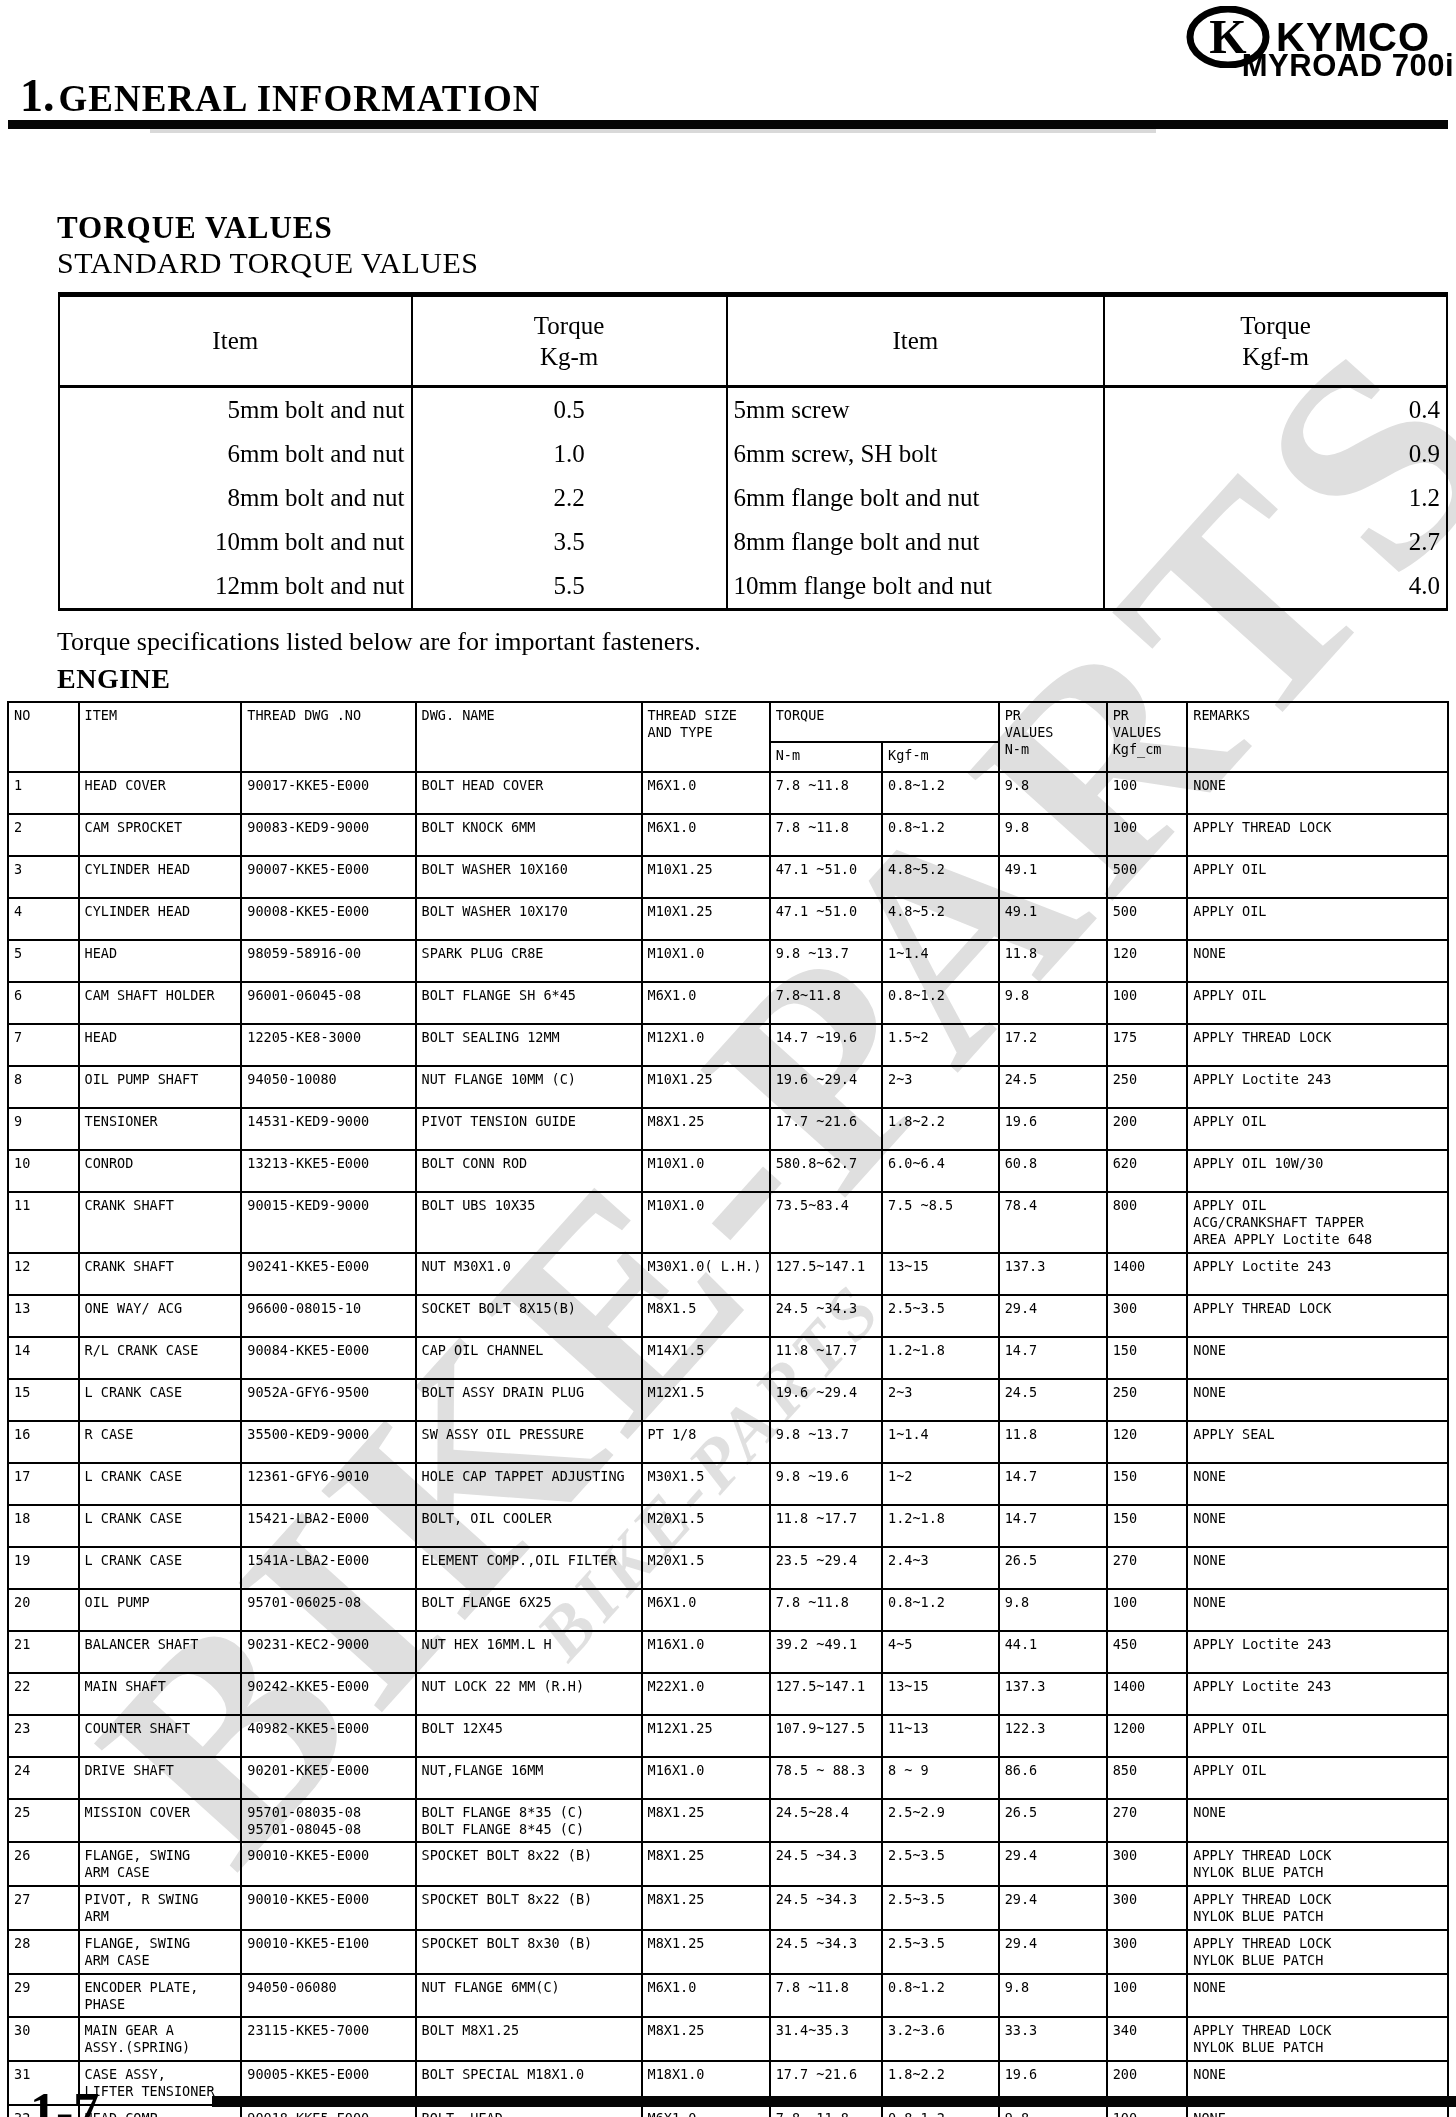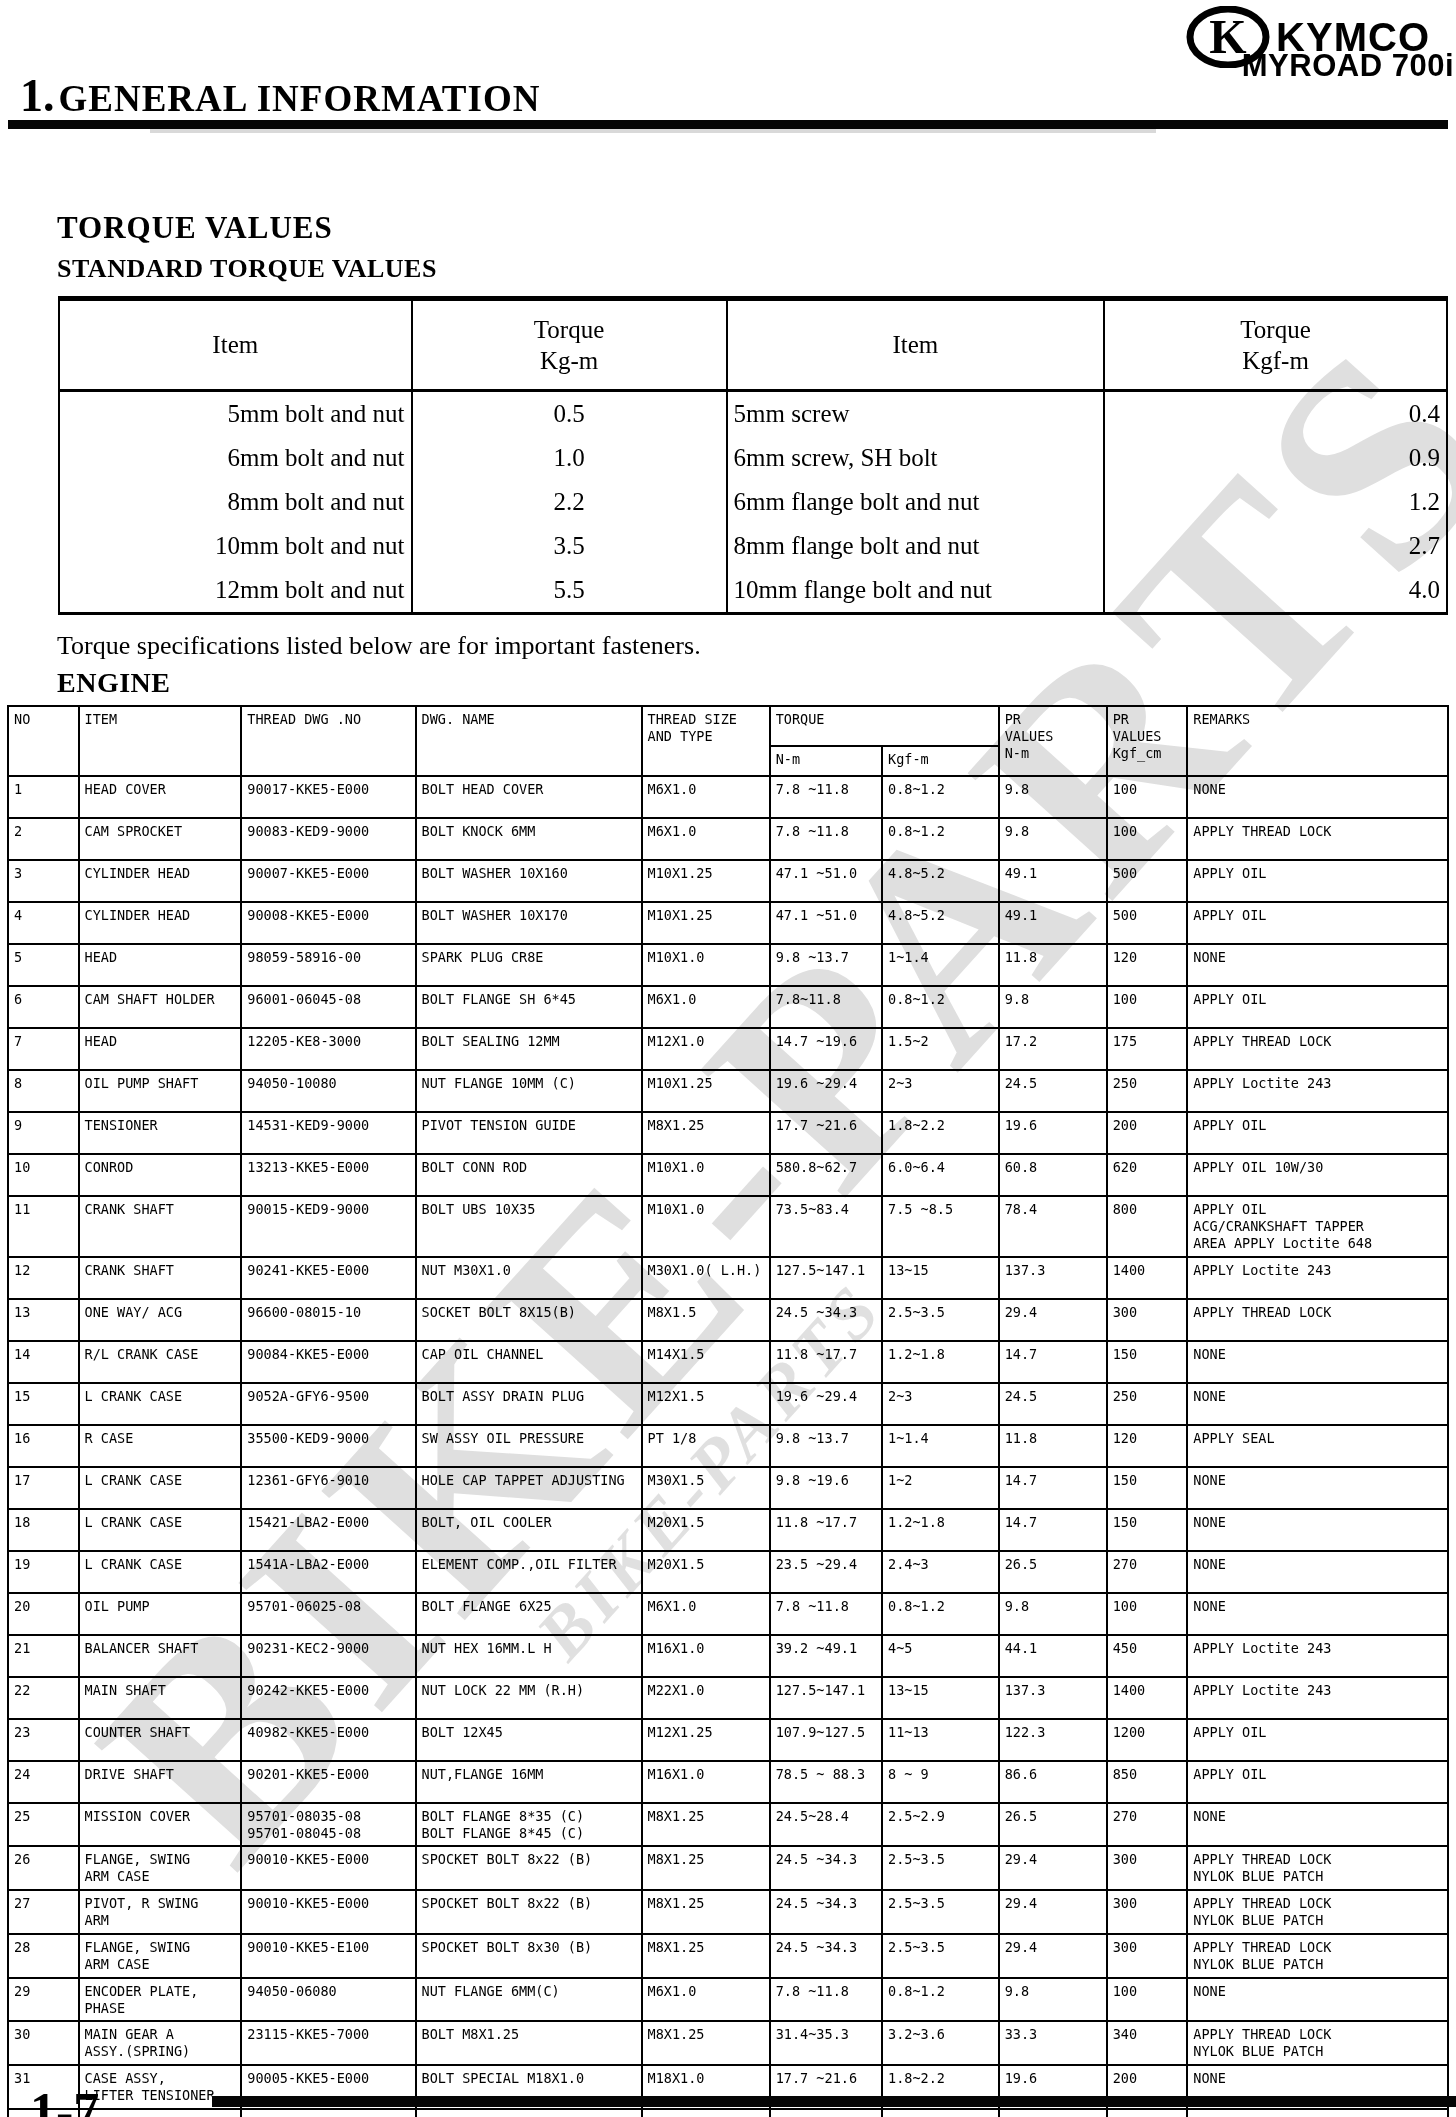--- a/index.html
+++ b/index.html
@@ -16,21 +16,21 @@
     font-weight:bold;font-size:31px;letter-spacing:0.5px;}
   .page-title{position:absolute;top:48px;left:20px;font-weight:bold;white-space:nowrap;margin-top:21px;}
   .page-title .num{font-size:46px;}
   .page-title .rest{font-size:37px;letter-spacing:1px;}
   .header-rule{position:absolute;top:120px;left:8px;right:8px;height:9px;background:#050505;}
   .header-rule-shadow{position:absolute;top:129px;left:150px;right:300px;height:4px;background:#d9d9d9;}
 
   
   .content{position:absolute;top:200px;left:0;width:1456px;}
   .h-torque{margin:10px 0 0 57px;font-size:31px;font-weight:bold;letter-spacing:1px;}
-  .h-standard{margin:8px 0 0 57px;font-size:26px;font-weight:bold;letter-spacing:0.5px;}
+  .h-standard{margin:0 0 0 57px;font-size:30px;font-weight:normal;letter-spacing:0.5px;}
 
   
   table{border-collapse:collapse;border-radius:13px;}
   .std-table{margin:12px 0 0 58px;width:1390px;table-layout:fixed;font-size:25px;}
   .std-table th,.std-table td{border:2px solid #000;padding:2px 6px;}
   .std-table thead th{border-top:5px solid #000;font-weight:normal;height:84px;
     border-bottom:3px solid #000;text-align:center;line-height:1.25;}
   .std-table tbody td{border-top:none;border-bottom:none;height:40px;}
   .std-table tbody tr:last-child td{border-bottom:3px solid #000;}
   .std-table col.c1{width:25.4%;}.std-table col.c2{width:22.7%;}

